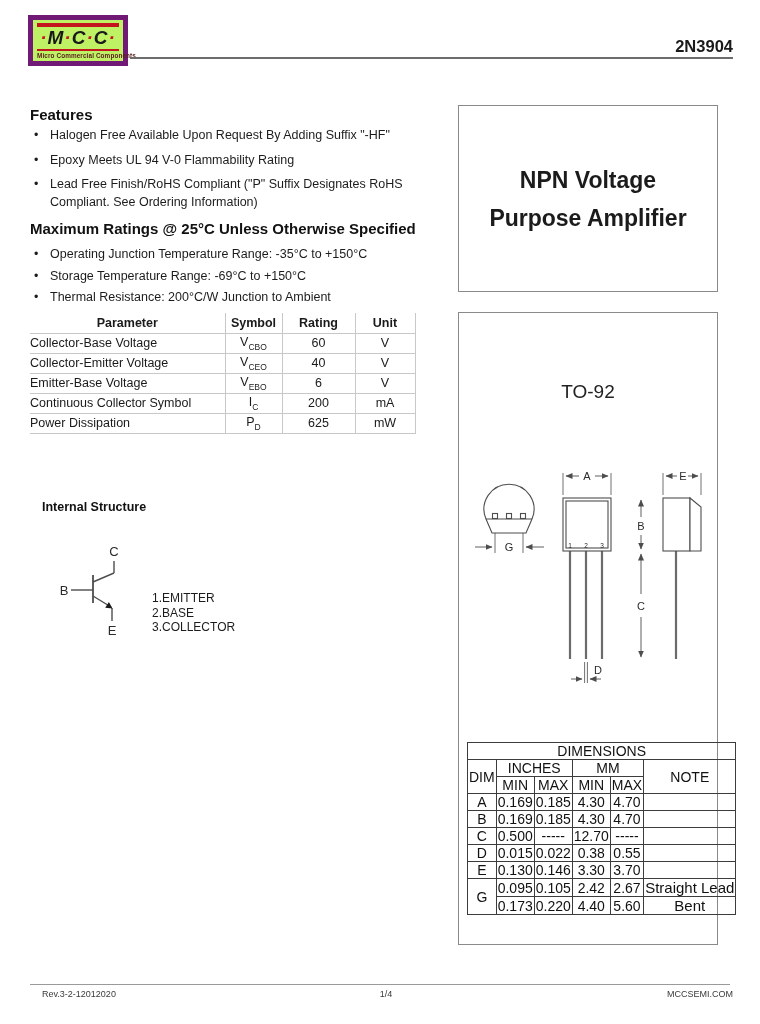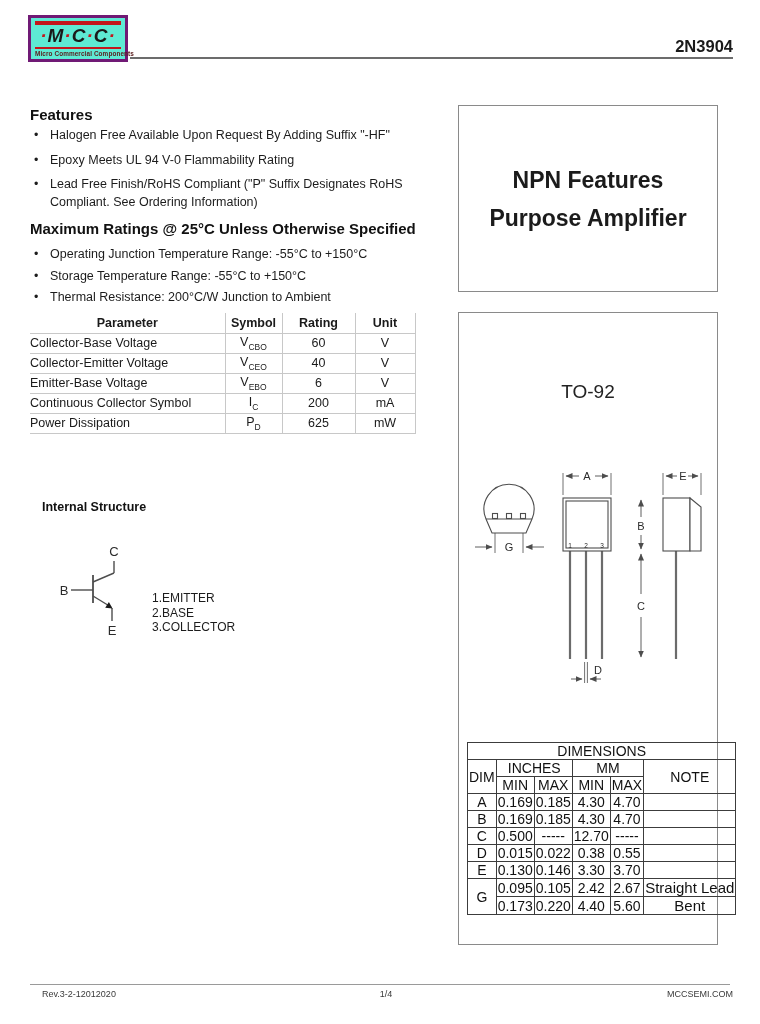--- a/index.html
+++ b/index.html
@@ -2,21 +2,21 @@
 <html><head>
 <meta charset="utf-8">
 <style>
   * { margin:0; padding:0; box-sizing:border-box; }
   html,body { background:#ffffff; }
   .page {
     position:relative; width:760px; height:1024px; background:#ffffff;
     font-family:"Liberation Sans", sans-serif; color:#1a1a1a; overflow:hidden;
   }
   
-  .logo { position:absolute; left:28px; top:15px; width:100px; border:3px solid #701a75; padding:3px 4px 2px 4px; background:#5eead4; }
+  .logo { position:absolute; left:28px; top:15px; width:100px; border:5px solid #701a75; padding:3px 4px 2px 4px; background:#bef264; }
   .logo .bar { background:#c3161c; height:4px; width:100%; }
   .logo .bar.thin { height:2px; margin-top:1px; }
   .logo .mcc-line { font-weight:bold; font-style:italic; font-size:19px; line-height:21px; color:#1a1a1a; text-align:center; letter-spacing:1px; white-space:nowrap; }
   .logo .mcc-line .dot { color:#c3161c; }
   .logo .tagline { font-size:6.4px; font-weight:bold; color:#5c2020; white-space:nowrap; margin-top:1px; letter-spacing:0.1px; }
   .part-number { position:absolute; top:37px; right:27px; font-size:16.5px; font-weight:bold; color:#1a1a1a;margin-left:8px; }
   .header-rule { position:absolute; left:130px; top:57px; width:603px; height:2px; background:#6c6c6c; }
   
   .section-heading { position:absolute; font-weight:bold; color:#111; }
   .h-features { left:30px; top:106px; font-size:15px; }
@@ -77,22 +77,22 @@
 
   <div class="section-heading h-features">Features</div>
   <div class="bullet-list bl-features">
     <div class="bullet-item">Halogen Free Available Upon Request By Adding Suffix "-HF"</div>
     <div class="bullet-item">Epoxy Meets UL 94 V-0 Flammability Rating</div>
     <div class="bullet-item">Lead Free Finish/RoHS Compliant ("P" Suffix Designates RoHS Compliant. See Ordering Information)</div>
   </div>
 
   <div class="section-heading h-maxratings">Maximum Ratings @ 25°C Unless Otherwise Specified</div>
   <div class="bullet-list bl-maxratings">
-    <div class="bullet-item">Operating Junction Temperature Range: -55°C to +150°C</div>
-    <div class="bullet-item">Storage Temperature Range: -55°C to +150°C</div>
+    <div class="bullet-item">Operating Junction Temperature Range: -35°C to +150°C</div>
+    <div class="bullet-item">Storage Temperature Range: -69°C to +150°C</div>
     <div class="bullet-item">Thermal Resistance: 200°C/W Junction to Ambient</div>
   </div>
 
   <table class="ratings-table">
     <colgroup>
         <col style="width:195px">
         <col style="width:57px">
         <col style="width:73px">
         <col style="width:60px">
       </colgroup>
@@ -151,21 +151,21 @@
     <text x="24" y="60" font-size="13" text-anchor="middle">B</text>
     <text x="72" y="100" font-size="13" text-anchor="middle">E</text>
   </svg>
   <div class="legend">
     <div>1.EMITTER</div>
     <div>2.BASE</div>
     <div>3.COLLECTOR</div>
   </div>
 
   <div class="box box-title">
-    <div class="line">NPN Features</div>
+    <div class="line">NPN Voltage</div>
     <div class="line">Purpose Amplifier</div>
   </div>
 
   <div class="box box-pkg">
     <div class="pkg-name">TO-92</div>
 
     <svg class="pkg-svg" width="252" height="235" viewBox="0 0 252 235">
       <defs>
         <marker id="ah" markerWidth="8" markerHeight="8" refX="6.5" refY="3" orient="auto" markerUnits="userSpaceOnUse">
           <path d="M0,0 L7,3 L0,6 Z" fill="#4d4d4d"></path>

